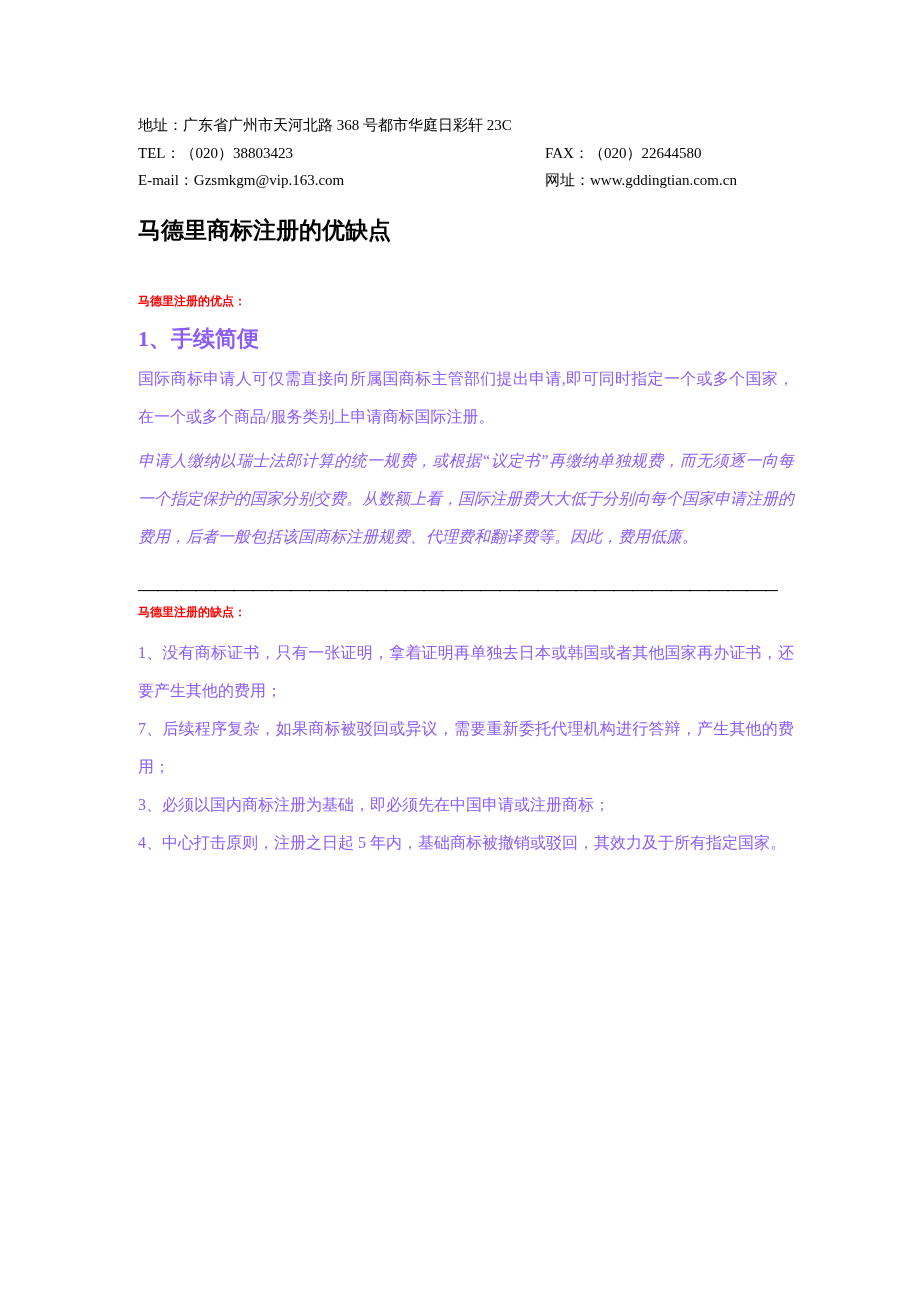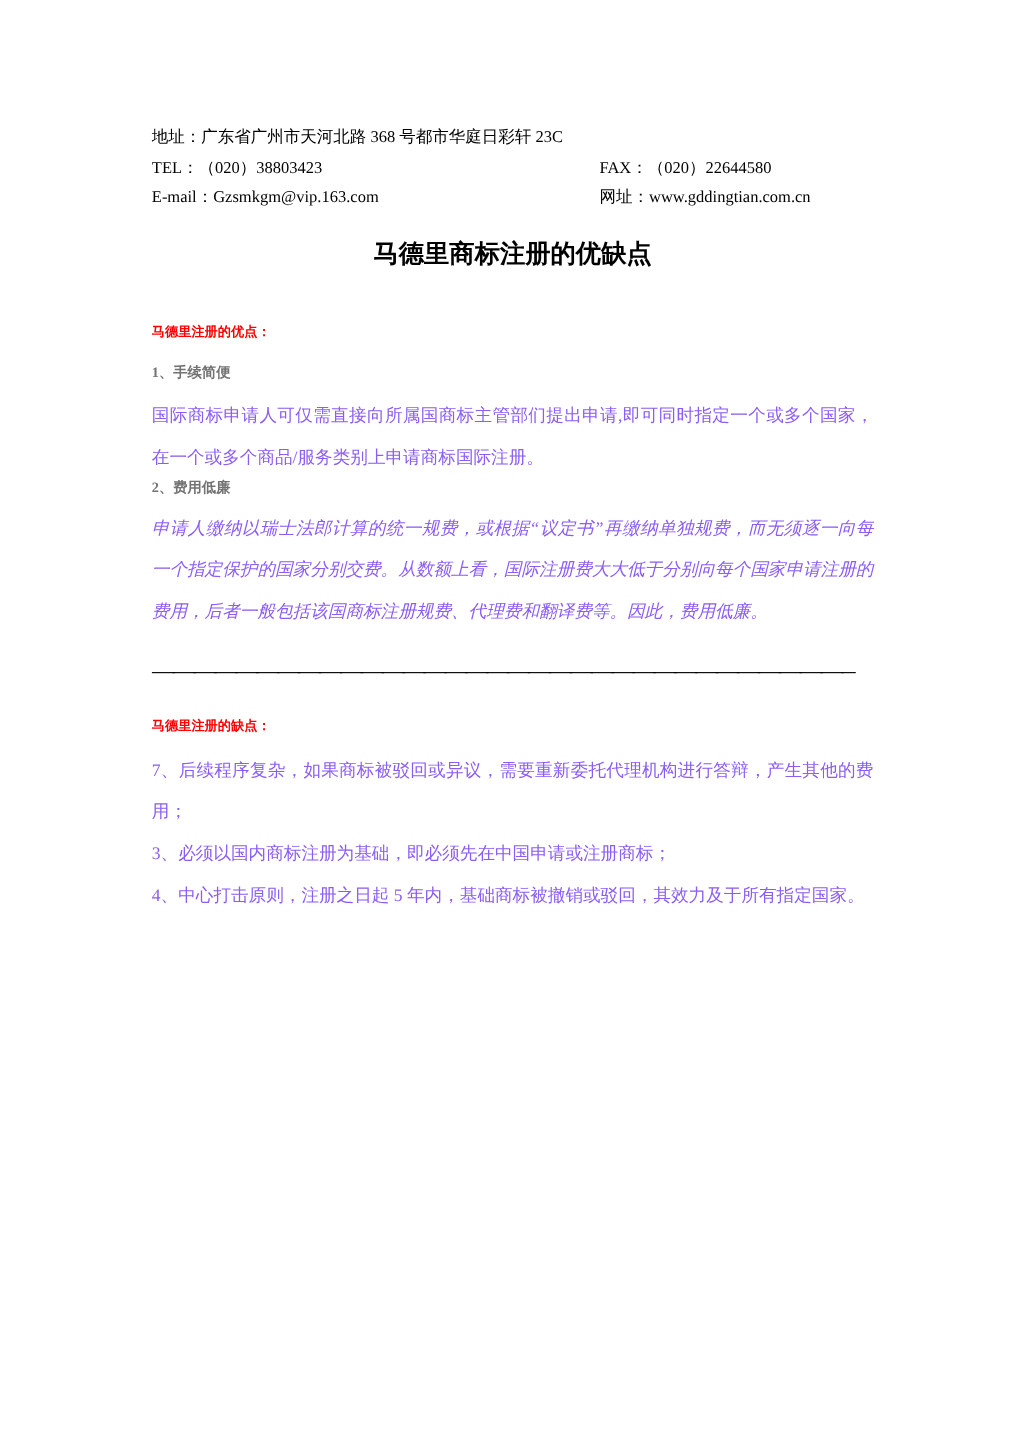--- a/index.html
+++ b/index.html
@@ -30,43 +30,43 @@
   .hrow.two-col {
     display: flex;
   }
   .hrow.two-col .col-left {
     width: 407px;
     flex: 0 0 407px;
   }
   
   h1.doc-title {
     margin: 20px 0 0 0;
-    text-align: center;
+    text-align: left;
     font-size: 23px;
     line-height: 32px;
     font-weight: bold;
     color: #000000;
   }
   
   h2.section-heading {
     margin: 0;
     font-size: 12px;
     line-height: 24px;
     font-weight: bold;
     color: #ff0000;
   }
   h2.adv { margin-top: 42px; }
-  h2.dis { margin-top: 28px; }
+  h2.dis { margin-top: 0; }
   
   h3.sub-heading {
     margin: 0;
-    font-size: 13px;
+    font-size: 22px;
     line-height: 26px;
     font-weight: bold;
-    color: #737373;
+    color: #8b5cf6;
   }
   h3.sub1 { margin-top: 13px; }
   h3.sub2 { margin-top: -6px; }
   
   p.body-text {
     margin: 0;
     font-size: 16px;
     line-height: 38px;
     text-align: justify;
     color: #8b5cf6;
@@ -109,27 +109,27 @@
       </div>
     </div>
 
     <h1 class="doc-title">马德里商标注册的优缺点</h1>
 
     <h2 class="section-heading adv">马德里注册的优点：</h2>
 
     <h3 class="sub-heading sub1">1、手续简便</h3>
     <p class="body-text p1">国际商标申请人可仅需直接向所属国商标主管部们提出申请,即可同时指定一个或多个国家，在一个或多个商品/服务类别上申请商标国际注册。</p>
 
-    <h3 class="sub-heading sub2">2、费用低廉</h3>
     <p class="body-text p2">申请人缴纳以瑞士法郎计算的统一规费，或根据“议定书”再缴纳单独规费，而无须逐一向每一个指定保护的国家分别交费。从数额上看，国际注册费大大低于分别向每个国家申请注册的费用，后者一般包括该国商标注册规费、代理费和翻译费等。因此，费用低廉。</p>
 
     <div class="separator">————————————————————————————————————</div>
 
     <h2 class="section-heading dis">马德里注册的缺点：</h2>
 
     <div class="dis-list">
+      <p class="body-text">1、没有商标证书，只有一张证明，拿着证明再单独去日本或韩国或者其他国家再办证书，还要产生其他的费用；</p>
       <p class="body-text">7、后续程序复杂，如果商标被驳回或异议，需要重新委托代理机构进行答辩，产生其他的费用；</p>
       <p class="body-text">3、必须以国内商标注册为基础，即必须先在中国申请或注册商标；</p>
       <p class="body-text">4、中心打击原则，注册之日起 5 年内，基础商标被撤销或驳回，其效力及于所有指定国家。</p>
     </div>
 
   </div>
 </div>
 
 </body></html>

